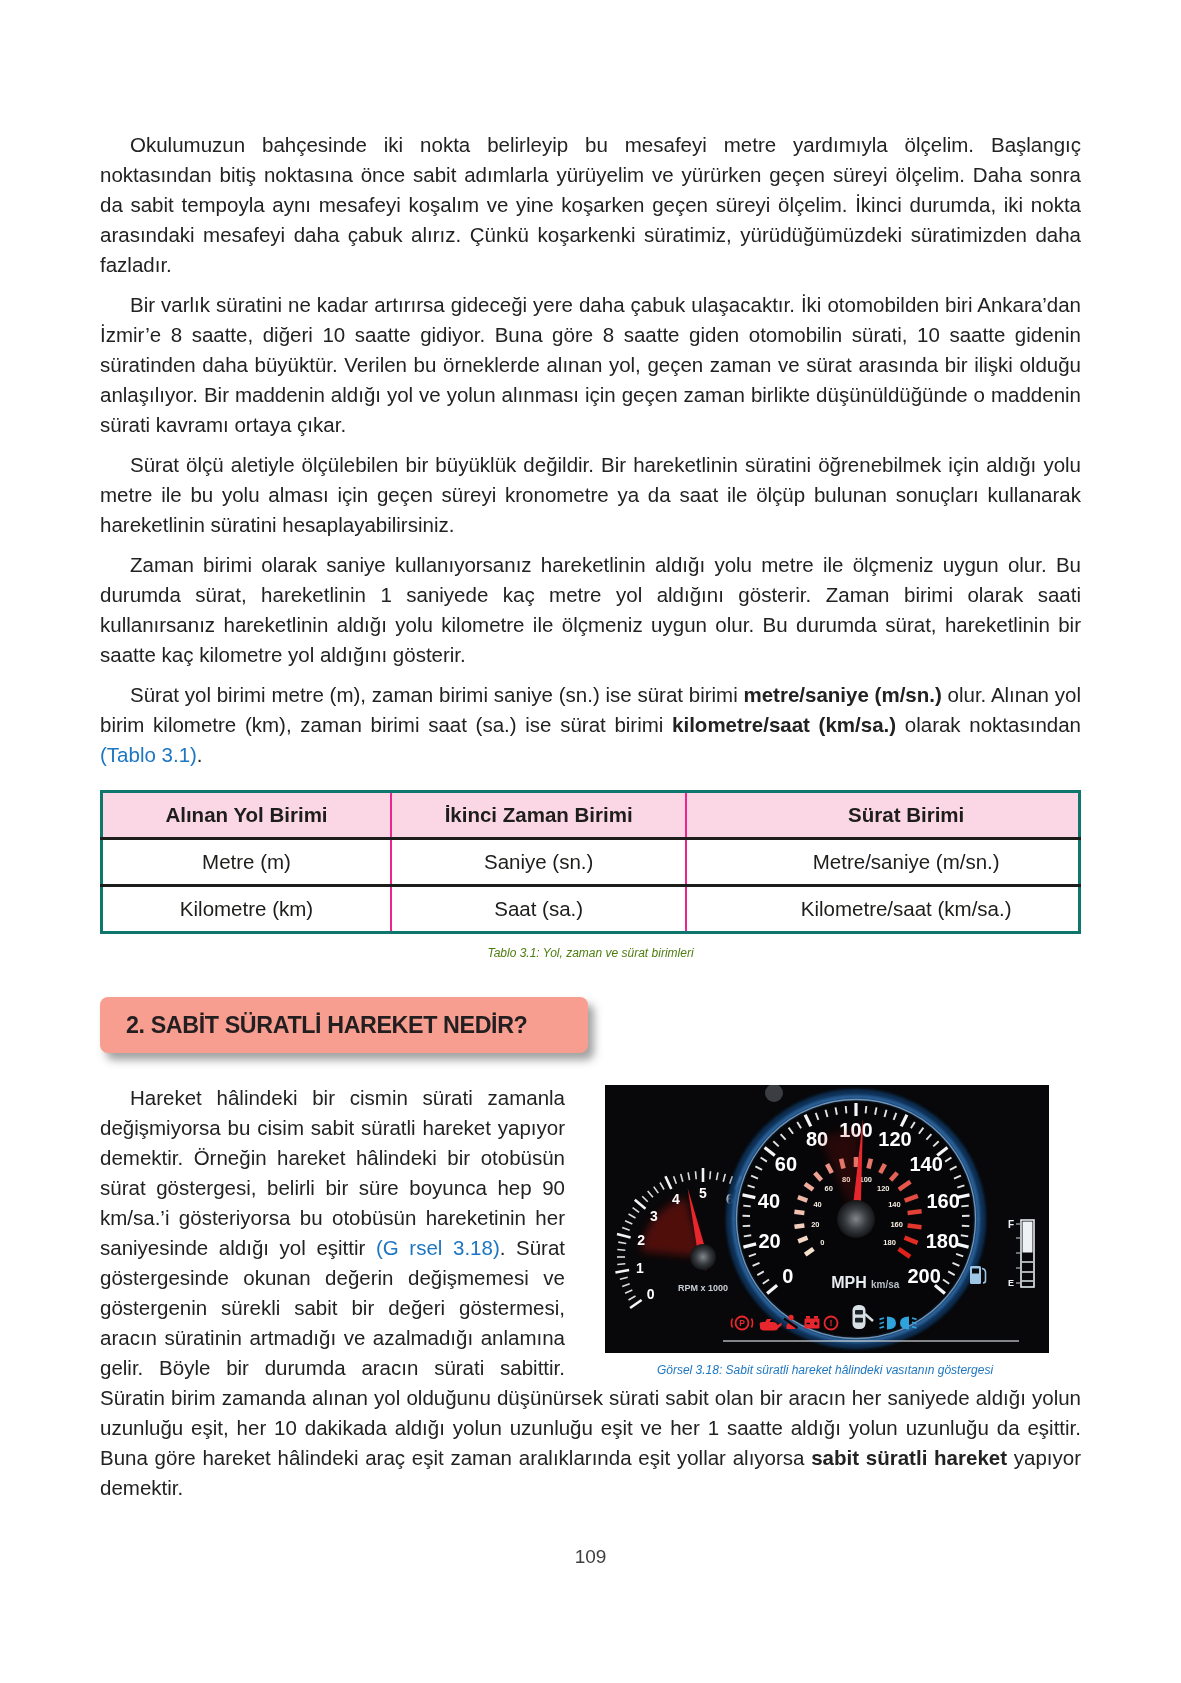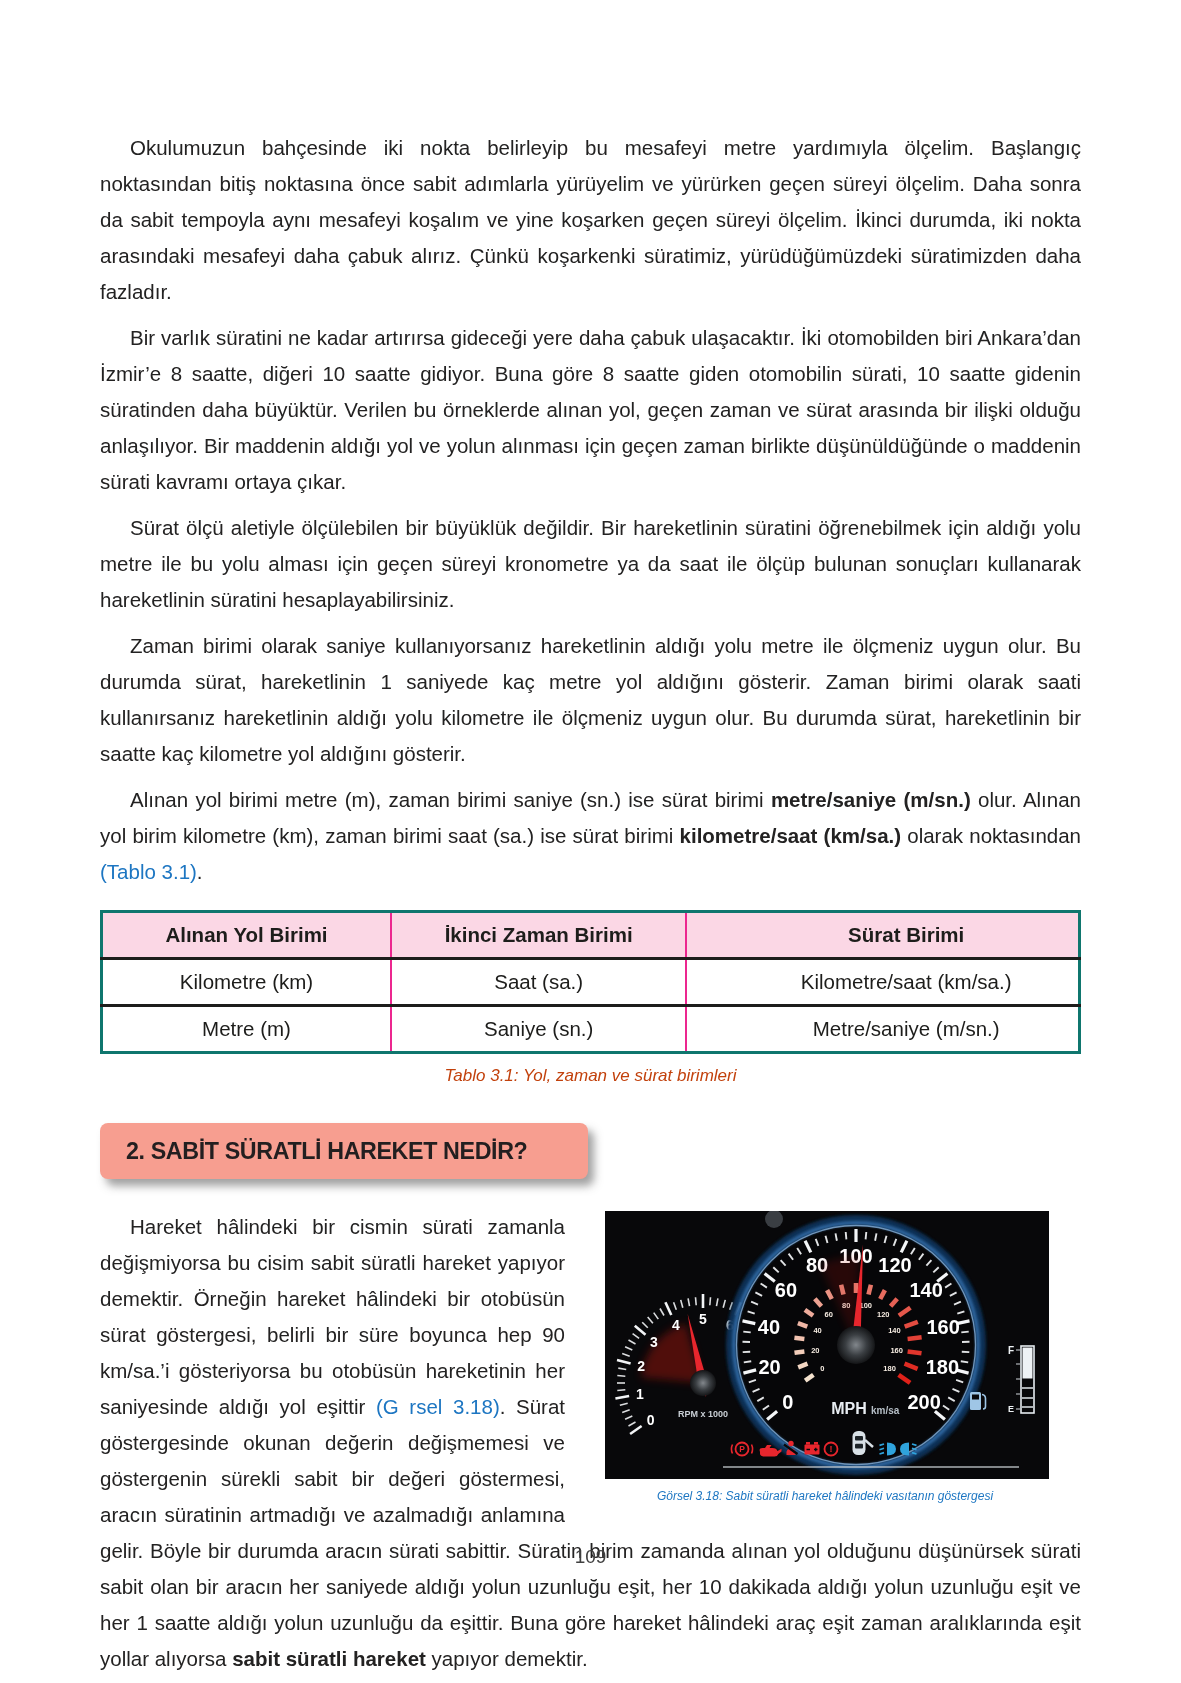--- a/index.html
+++ b/index.html
@@ -10,21 +10,21 @@
     font-family:"Liberation Sans","DejaVu Sans",sans-serif;
     color:#232222;
     overflow:hidden;
     margin:0 auto;
   }
   .content{
     position:absolute;left:100px;top:0;width:981px;
     padding-top:130px;
   }
   p.body-par{
-    font-size:20.5px;line-height:36px;text-align:justify;
+    font-size:20.5px;line-height:30px;text-align:justify;
     text-indent:30px;margin:0 0 10px 0;
   }
   .seg-b{font-weight:bold;}
   .seg-r{color:#1d76c2;}
 
   
   table.units{
     width:100%;border-collapse:collapse;margin-top:20px;
     border:3px solid #0f766e;
   }
@@ -34,22 +34,22 @@
     text-align:center;
   }
   table.units td{
     background:#fff;font-size:20.5px;color:#1d1d1b;height:42px;
     border-right:2px solid #ec268f;border-bottom:3px solid #1d1d1b;
     text-align:center;
   }
   table.units th:last-child, table.units td:last-child{border-right:none;padding-left:48px;}
   table.units tr:last-child td{border-bottom:none;}
   .table-caption{
-    margin-top:12px;text-align:center;color:#c2410c;
-    font-style:italic;font-size:17px;
+    margin-top:12px;text-align:center;color:#4d7c0f;
+    font-style:italic;font-size:12px;
   }
 
   
   .sec-heading{
     margin-top:37px;width:462px;height:56px;
     background:#f79e90;border-radius:8px;
     box-shadow:6px 7px 8px rgba(70,70,70,.5);
     display:flex;align-items:center;padding-left:26px;
   }
   .sec-heading span{
@@ -76,40 +76,40 @@
 </head>
 <body>
 
 <div class="page">
   <div class="content">
 
     <p class="body-par">Okulumuzun bahçesinde iki nokta belirleyip bu mesafeyi metre yardımıyla ölçelim. Başlangıç noktasından bitiş noktasına önce sabit adımlarla yürüyelim ve yürürken geçen süreyi ölçelim. Daha sonra da sabit tempoyla aynı mesafeyi koşalım ve yine koşarken geçen süreyi ölçelim. İkinci durumda, iki nokta arasındaki mesafeyi daha çabuk alırız. Çünkü koşarkenki süratimiz, yürüdüğümüzdeki süratimizden daha fazladır.</p>
     <p class="body-par">Bir varlık süratini ne kadar artırırsa gideceği yere daha çabuk ulaşacaktır. İki otomobilden biri Ankara’dan İzmir’e 8 saatte, diğeri 10 saatte gidiyor. Buna göre 8 saatte giden otomobilin sürati, 10 saatte gidenin süratinden daha büyüktür. Verilen bu örneklerde alınan yol, geçen zaman ve sürat arasında bir ilişki olduğu anlaşılıyor. Bir maddenin aldığı yol ve yolun alınması için geçen zaman birlikte düşünüldüğünde o maddenin sürati kavramı ortaya çıkar.</p>
     <p class="body-par">Sürat ölçü aletiyle ölçülebilen bir büyüklük değildir. Bir hareketlinin süratini öğrenebilmek için aldığı yolu metre ile bu yolu alması için geçen süreyi kronometre ya da saat ile ölçüp bulunan sonuçları kullanarak hareketlinin süratini hesaplayabilirsiniz.</p>
     <p class="body-par">Zaman birimi olarak saniye kullanıyorsanız hareketlinin aldığı yolu metre ile ölçmeniz uygun olur. Bu durumda sürat, hareketlinin 1 saniyede kaç metre yol aldığını gösterir. Zaman birimi olarak saati kullanırsanız hareketlinin aldığı yolu kilometre ile ölçmeniz uygun olur. Bu durumda sürat, hareketlinin bir saatte kaç kilometre yol aldığını gösterir.</p>
-    <p class="body-par"><span>Alınan yol birimi metre (m), zaman birimi saniye (sn.) ise sürat birimi </span><span class="seg-b">metre/saniye (m/sn.)</span><span> olur. Alınan yol birim kilometre (km), zaman birimi saat (sa.) ise sürat birimi </span><span class="seg-b">kilometre/saat (km/sa.)</span><span> olarak noktasından </span><span class="seg-r">(Tablo 3.1)</span><span>.</span></p>
+    <p class="body-par"><span>Sürat yol birimi metre (m), zaman birimi saniye (sn.) ise sürat birimi </span><span class="seg-b">metre/saniye (m/sn.)</span><span> olur. Alınan yol birim kilometre (km), zaman birimi saat (sa.) ise sürat birimi </span><span class="seg-b">kilometre/saat (km/sa.)</span><span> olarak noktasından </span><span class="seg-r">(Tablo 3.1)</span><span>.</span></p>
 
     <table class="units">
       <thead>
         <tr>
           <th style="width:29.6%">Alınan Yol Birimi</th>
           <th style="width:30.2%">İkinci Zaman Birimi</th>
           <th>Sürat Birimi</th>
         </tr>
       </thead>
       <tbody>
         <tr>
+          <td>Metre (m)</td>
+          <td>Saniye (sn.)</td>
+          <td>Metre/saniye (m/sn.)</td>
+        </tr>
+        <tr>
           <td>Kilometre (km)</td>
           <td>Saat (sa.)</td>
           <td>Kilometre/saat (km/sa.)</td>
-        </tr>
-        <tr>
-          <td>Metre (m)</td>
-          <td>Saniye (sn.)</td>
-          <td>Metre/saniye (m/sn.)</td>
         </tr>
       </tbody>
     </table>
     <div class="table-caption">Tablo 3.1: Yol, zaman ve sürat birimleri</div>
 
     <div class="sec-heading">
       <span>2. SABİT SÜRATLİ HAREKET NEDİR?</span>
     </div>
 
     <div class="sec-body">

